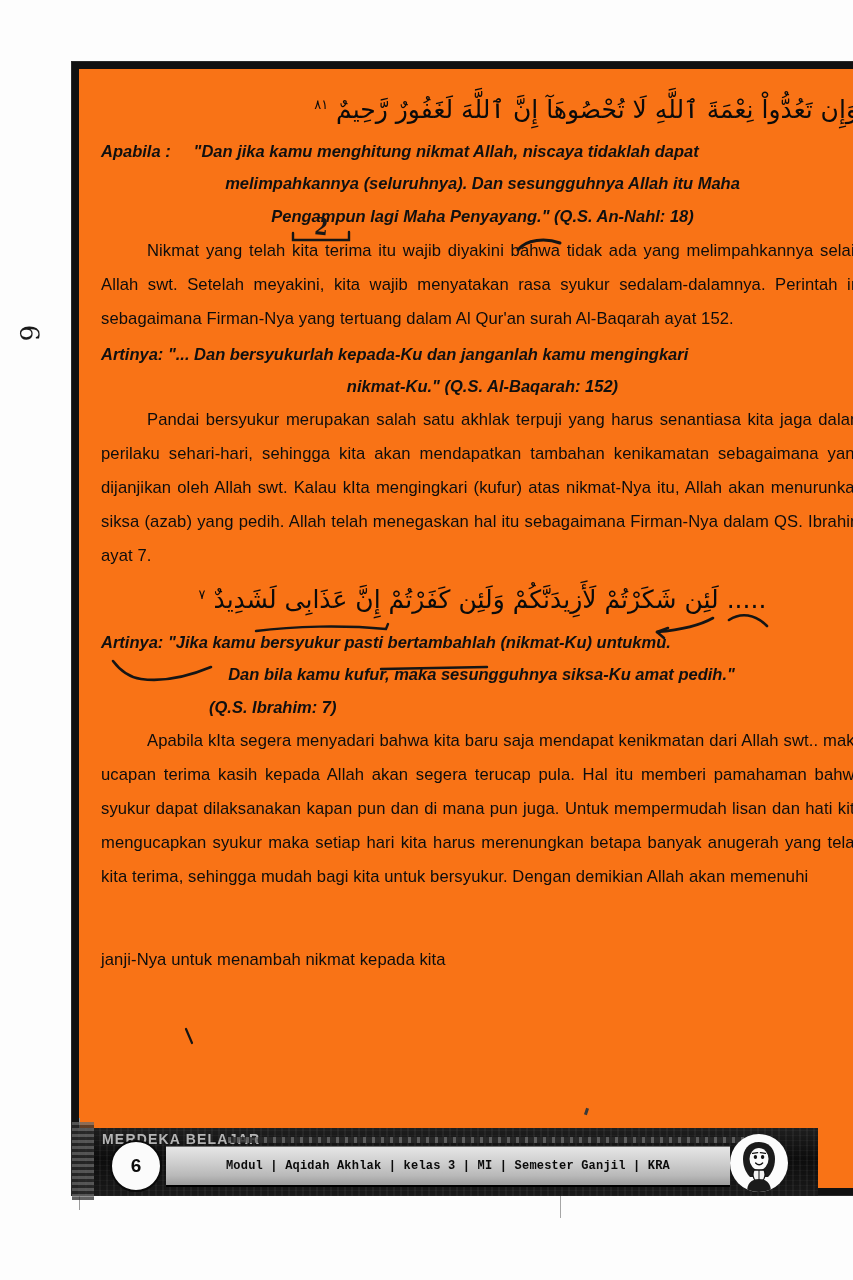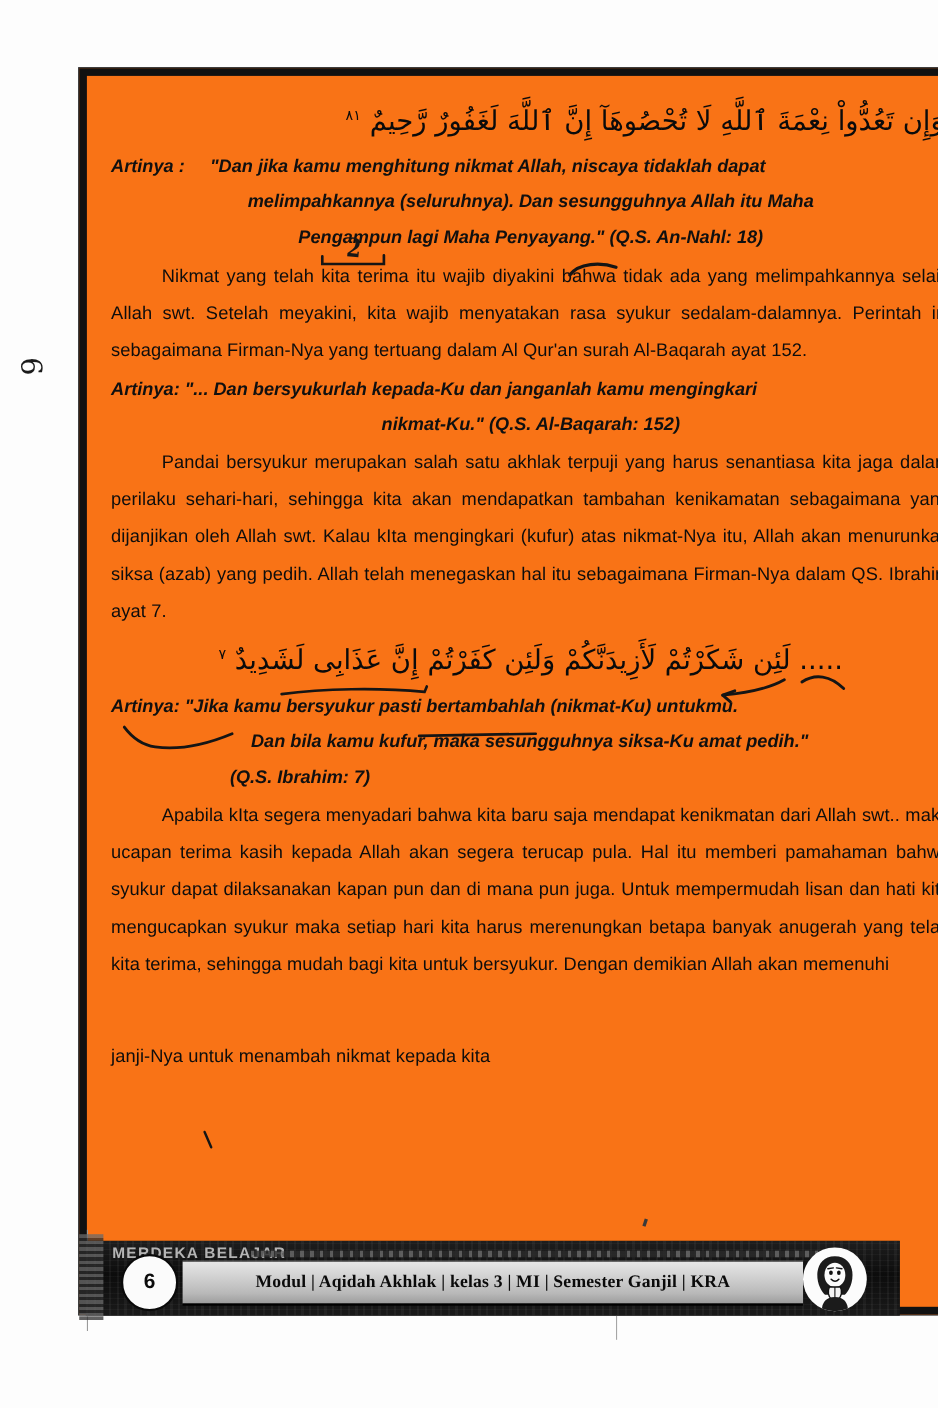--- a/index.html
+++ b/index.html
@@ -187,26 +187,26 @@
     right: 88px;
     height: 38px;
     background: linear-gradient(180deg, #e6e6e6 0%, #cfcfcf 40%, #b9b9b9 75%, #9d9d9d 100%);
     border-top: 1px solid #6f6f6f;
     border-bottom: 2px solid #000;
     display: flex;
     align-items: center;
     justify-content: center;
   }
   .banner-plate-text {
-    font-size: 16px;
+    font-size: 12px;
     font-weight: 700;
     color: #0a0a0a;
     letter-spacing: 0.2px;
     white-space: nowrap;
-    font-family: Liberation Serif, serif;
+    font-family: Liberation Mono, monospace;
   }
   .page-number-badge {
     position: absolute;
     left: 32px;
     top: 12px;
     width: 48px;
     height: 48px;
     border-radius: 50%;
     background: #fbfbfb;
     border: 2px solid #0a0a0a;
@@ -282,21 +282,21 @@
   <div class="page-frame">
     <div class="page-inner">
 
       <div class="arabic right-lean">
         <span>وَإِن تَعُدُّواْ نِعْمَةَ ٱللَّهِ لَا تُحْصُوهَآ إِنَّ ٱللَّهَ لَغَفُورٌ رَّحِيمٌ</span>
         <span class="ayat-num">١٨</span>
       </div>
 
       <div class="artinya">
         <span class="ind-1">
-          <span>Artinya :</span>
+          <span>Apabila :</span>
           &nbsp;&nbsp;&nbsp;&nbsp;<span>"Dan jika kamu menghitung nikmat Allah, niscaya tidaklah dapat</span>
         </span>
         <span class="ind-2">melimpahkannya (seluruhnya). Dan sesungguhnya Allah itu Maha</span>
         <span class="ind-3">Pengampun lagi Maha Penyayang." (Q.S. An-Nahl: 18)</span>
       </div>
 
       <p class="body-par">Nikmat yang telah kita terima itu wajib diyakini bahwa tidak ada yang melimpahkannya selain Allah swt. Setelah meyakini, kita wajib menyatakan rasa syukur sedalam-dalamnya. Perintah ini sebagaimana Firman-Nya yang tertuang dalam Al Qur'an surah Al-Baqarah ayat 152.</p>
 
 
       <div class="artinya-block-2">

